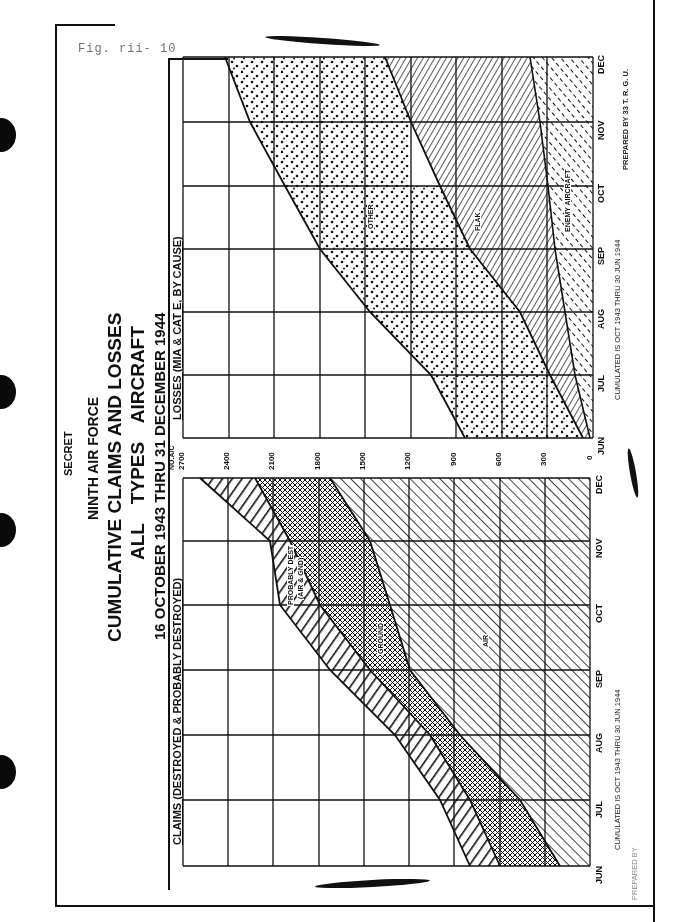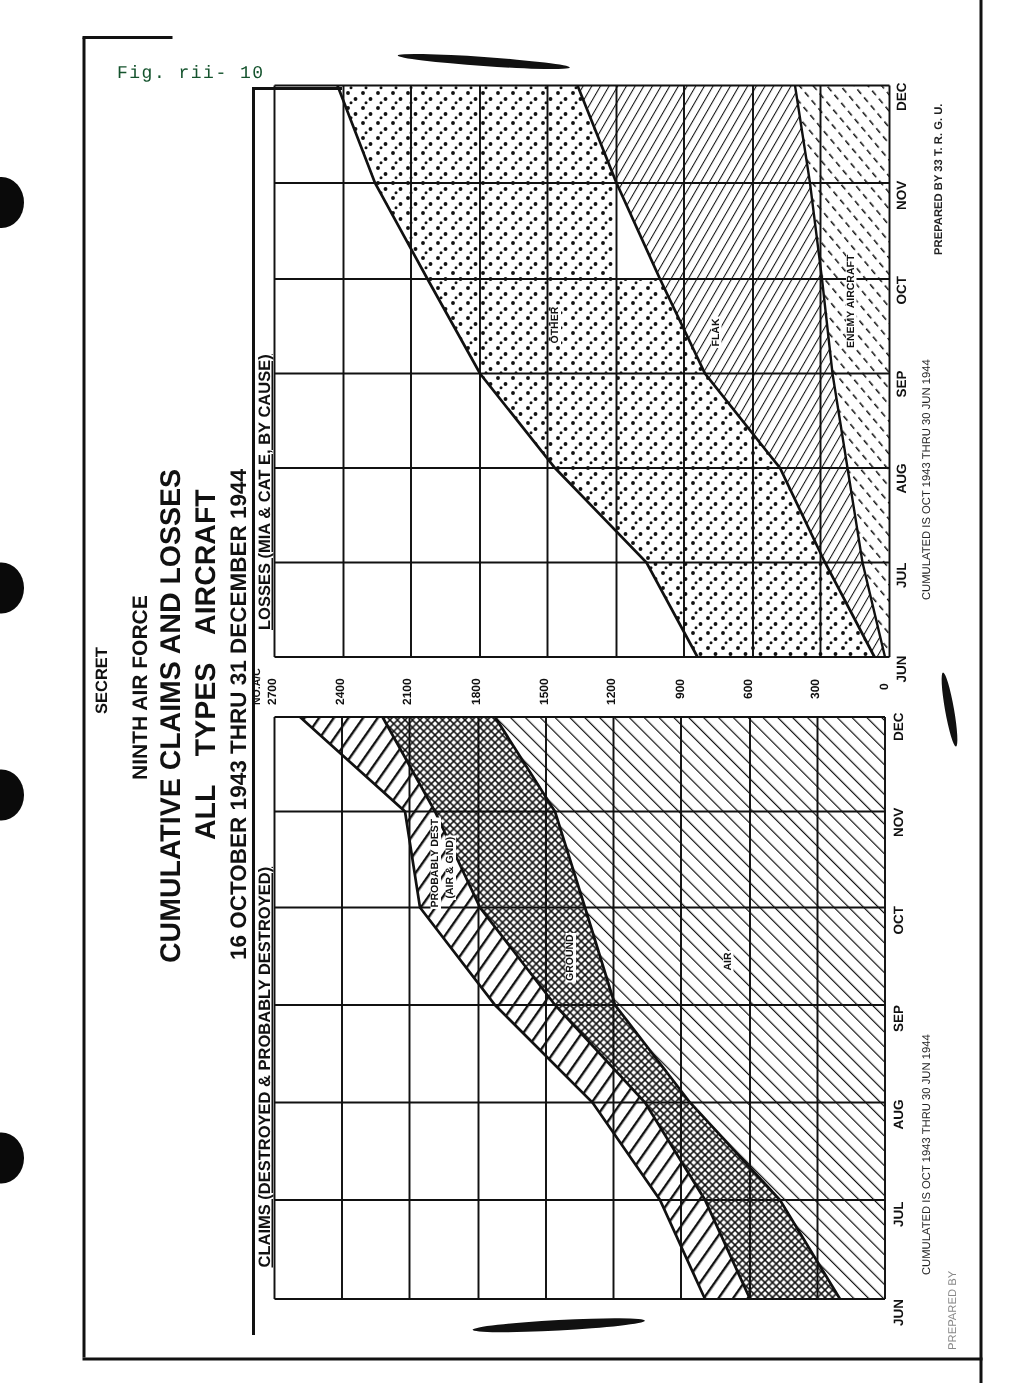--- a/index.html
+++ b/index.html
@@ -1,21 +1,21 @@
 <!DOCTYPE html>
 <html><head>
 <meta charset="utf-8">
 <style>
   html,body{margin:0;padding:0;background:#fff;}
   body{width:675px;height:922px;position:relative;overflow:hidden;font-family:"Liberation Sans",sans-serif;color:#111;}
   .abs{position:absolute;}
   .hole{position:absolute;left:-14px;width:30px;height:34px;border-radius:50%;background:#0a0a0a;}
   .pageline{position:absolute;background:#111;}
   .rot{position:absolute;transform-origin:0 0;transform:rotate(-90deg);white-space:nowrap;font-weight:bold;}
-  .ref{left:78px;top:42px;font-family:"Liberation Mono",monospace;font-size:12px;color:#14532d;letter-spacing:1px;}
+  .ref{left:78px;top:42px;font-family:"Liberation Mono",monospace;font-size:12px;color:#737373;letter-spacing:1px;}
   .scribble{position:absolute;background:#111;border-radius:50%;}
   .tick{position:absolute;transform-origin:0 0;transform:rotate(-90deg);font-size:8px;font-weight:bold;white-space:nowrap;}
   .month{position:absolute;transform-origin:0 0;transform:rotate(-90deg);font-size:9px;font-weight:bold;white-space:nowrap;}
   .area-label{position:absolute;transform-origin:0 0;transform:rotate(-90deg);font-size:7px;font-weight:bold;white-space:nowrap;background:#fff;padding:0 1px;}
   .note{position:absolute;transform-origin:0 0;transform:rotate(-90deg);font-size:7.5px;white-space:nowrap;color:#222;}
   svg{position:absolute;left:0;top:0;}
 </style>
 </head>
 <body>
 

